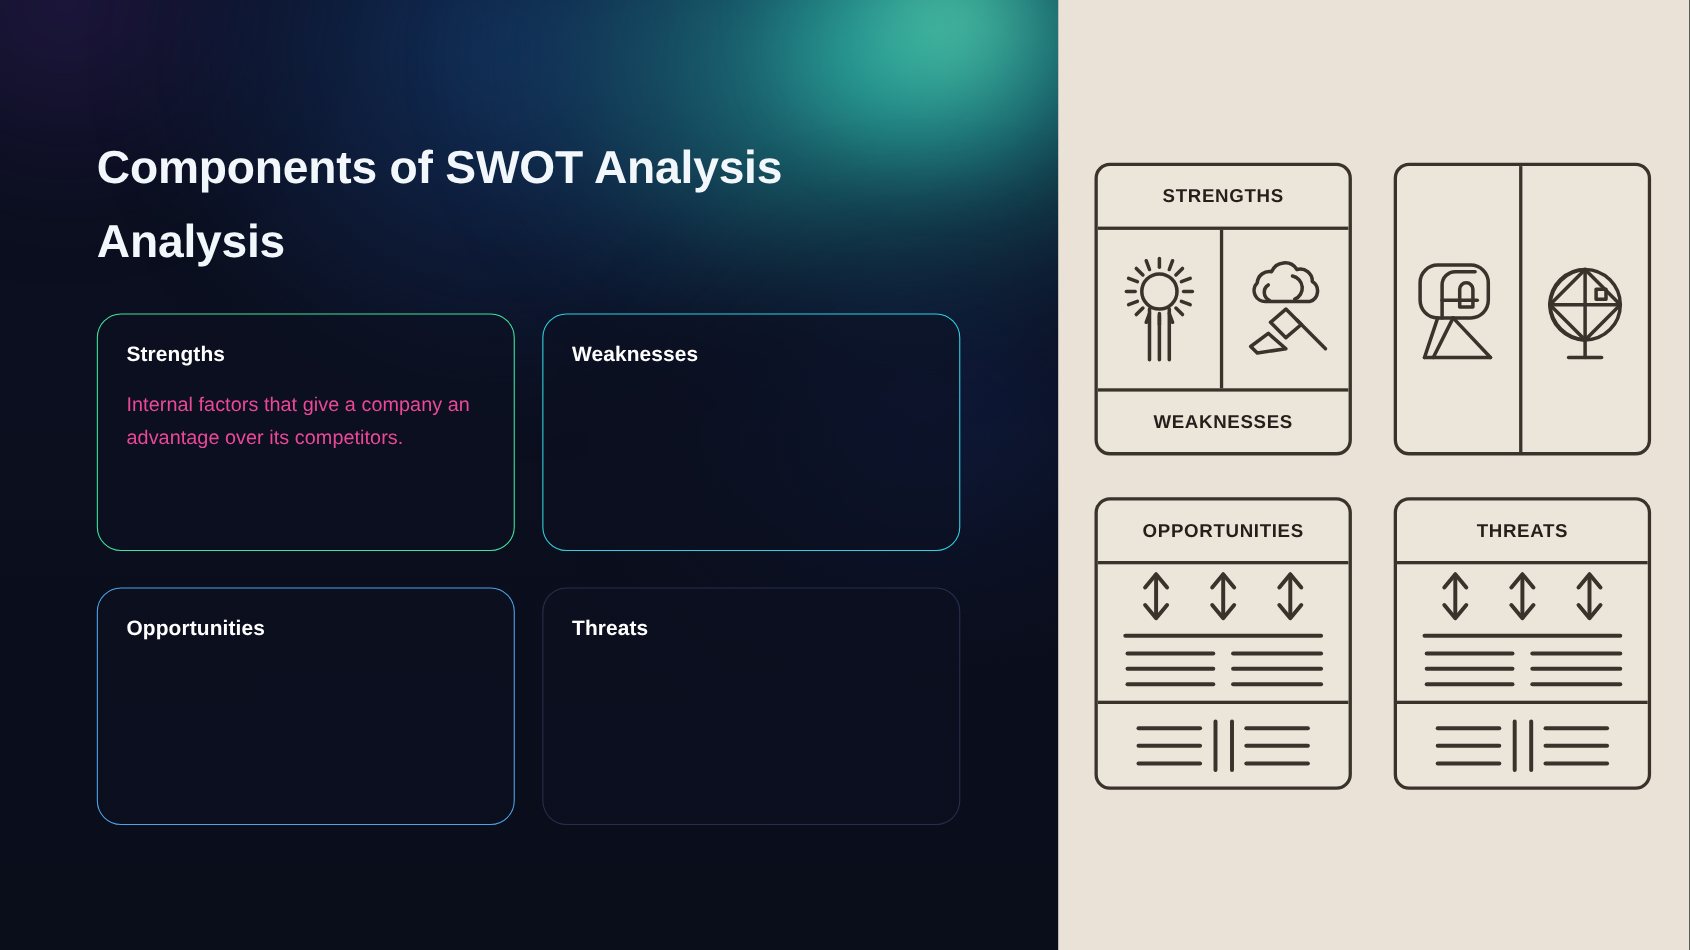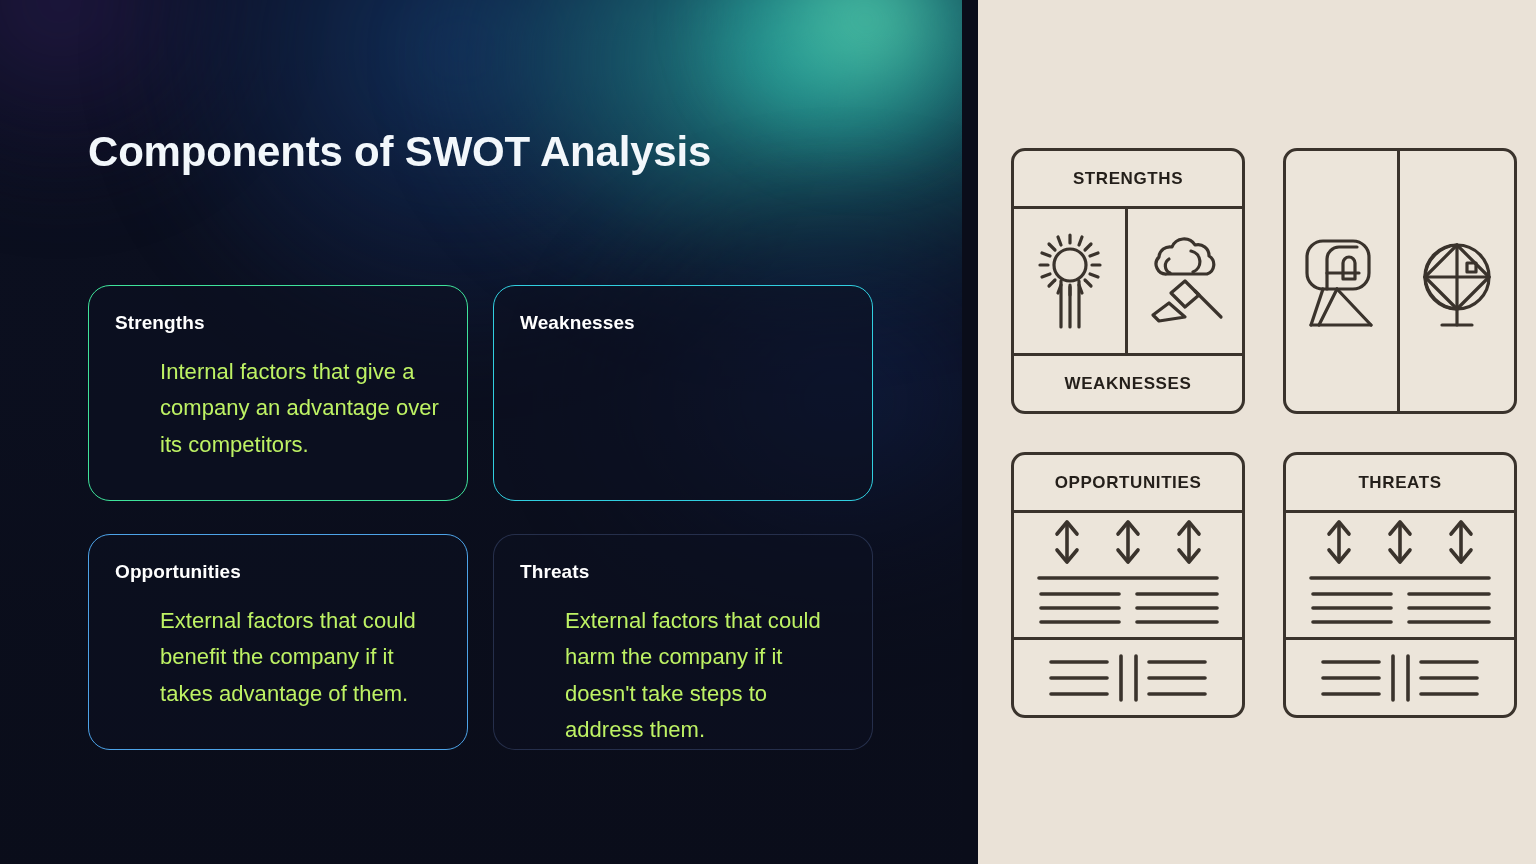--- a/index.html
+++ b/index.html
@@ -6,21 +6,20 @@
   html, body {
     width:1536px; height:864px;
     overflow:hidden;
     font-family:"Liberation Sans", sans-serif;
     background:#0a0d1a;
   }
   #slide {
     position:relative;
     width:1352px; height:864px;
     display:flex;
-    gap:16px;
   }
 
   
   #left-panel {
     position:relative;
     width:962px; height:864px;
     background:#0b0f1f;
     overflow:hidden;
     flex:0 0 962px;
   }
@@ -120,25 +119,24 @@
   .swot-card.accent-dim    { border-color:rgba(90,110,160,0.35); }
 
   .card-title {
     font-size:19px;
     font-weight:bold;
     color:#ffffff;
     margin-bottom:20px;
     letter-spacing:0.1px;
   }
   .card-body {
-    font-size:22px;
+    font-size:18px;
     line-height:1.65;
-    color:#bef264;
+    color:#ec4899;
     letter-spacing:0.05px;
-    margin-left:45px;
   }
 
   
   #right-panel {
     position:relative;
     width:574px; height:864px;
     background:#eae2d7;
     flex:0 0 574px;
   }
   #illus-grid {
@@ -202,41 +200,40 @@
   <div id="left-panel">
     <div class="glow glow-violet"></div>
     <div class="glow glow-blue"></div>
     <div class="glow glow-teal"></div>
     <div class="glow glow-green"></div>
     <div class="glow glow-deepblue"></div>
     <div class="vignette"></div>
 
     <h1 id="title">
       <span>Components of SWOT Analysis</span><br>
+      <span>Analysis</span>
     </h1>
 
     <div id="cards-grid">
 
       <div class="swot-card accent-green">
         <div class="card-title">Strengths</div>
         <div class="card-body">Internal factors that give a company an advantage over its competitors.</div>
       </div>
 
       <div class="swot-card accent-cyan">
         <div class="card-title">Weaknesses</div>
       </div>
 
       <div class="swot-card accent-blue">
         <div class="card-title">Opportunities</div>
-        <div class="card-body">External factors that could benefit the company if it takes advantage of them.</div>
       </div>
 
       <div class="swot-card accent-dim">
         <div class="card-title">Threats</div>
-        <div class="card-body">External factors that could harm the company if it doesn't take steps to address them.</div>
       </div>
 
     </div>
   </div>
 
   <div id="right-panel">
     <div id="illus-grid">
 
       <div class="illus-card">
         <div class="illus-head">STRENGTHS</div>

